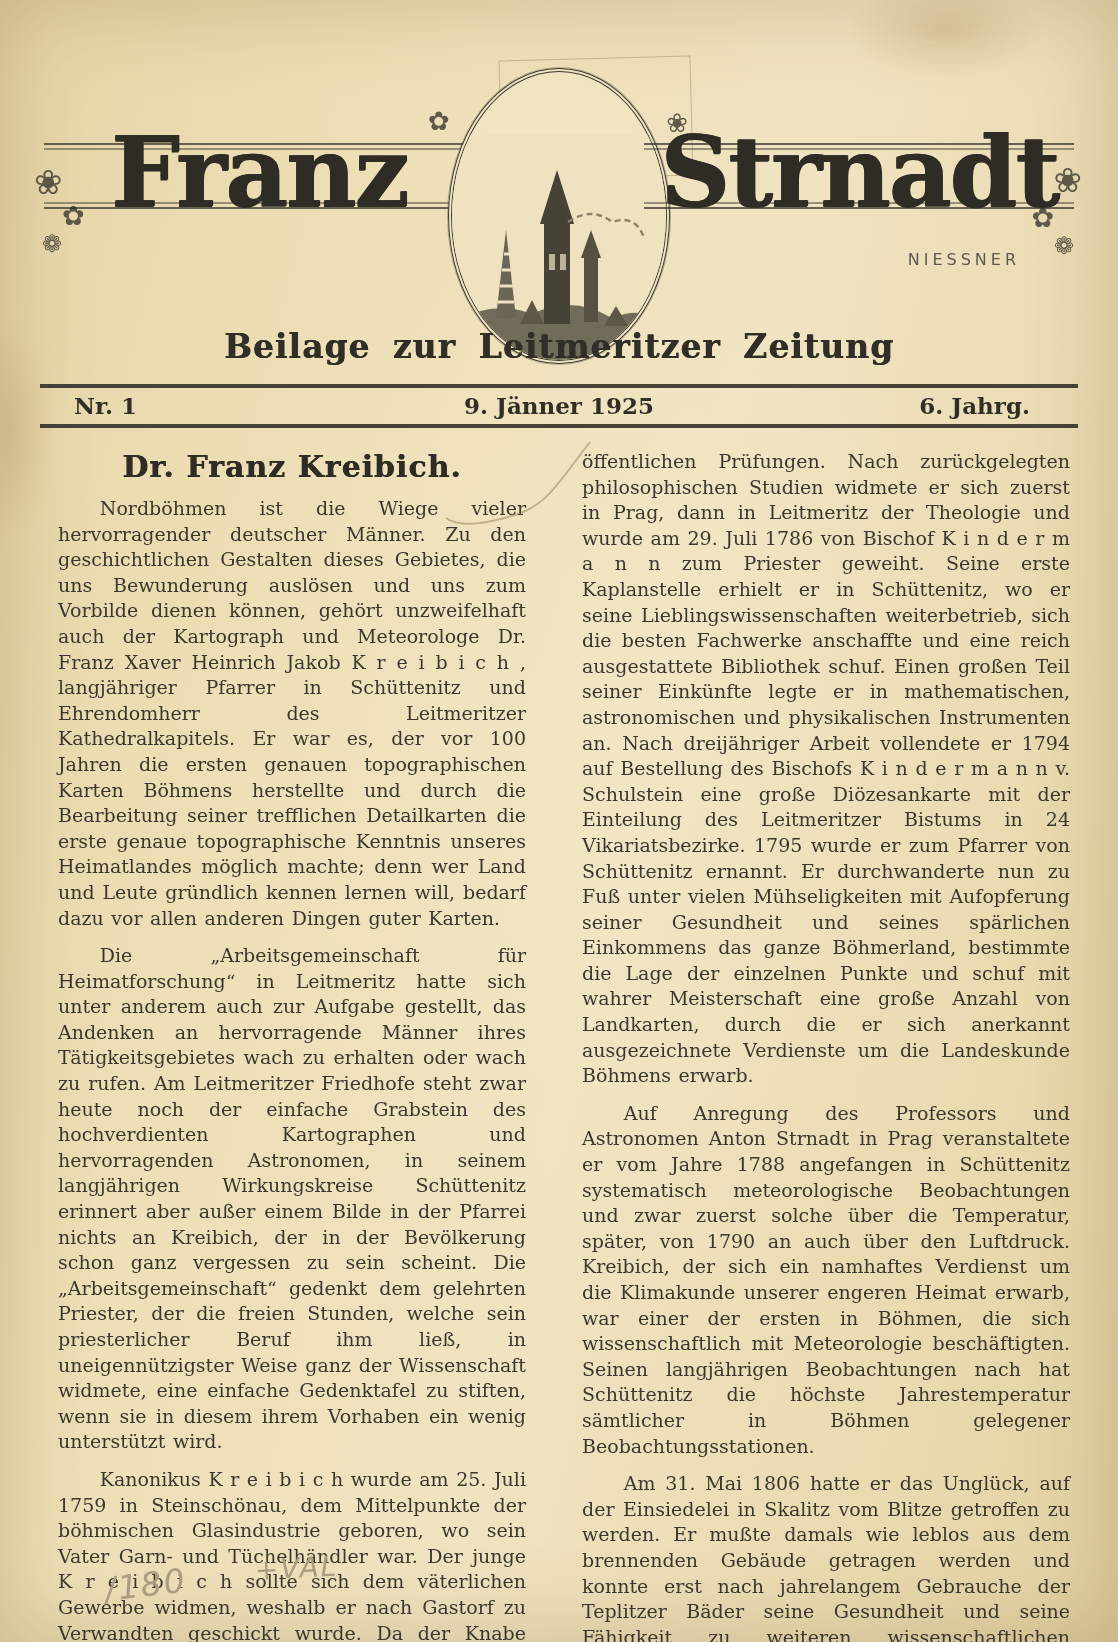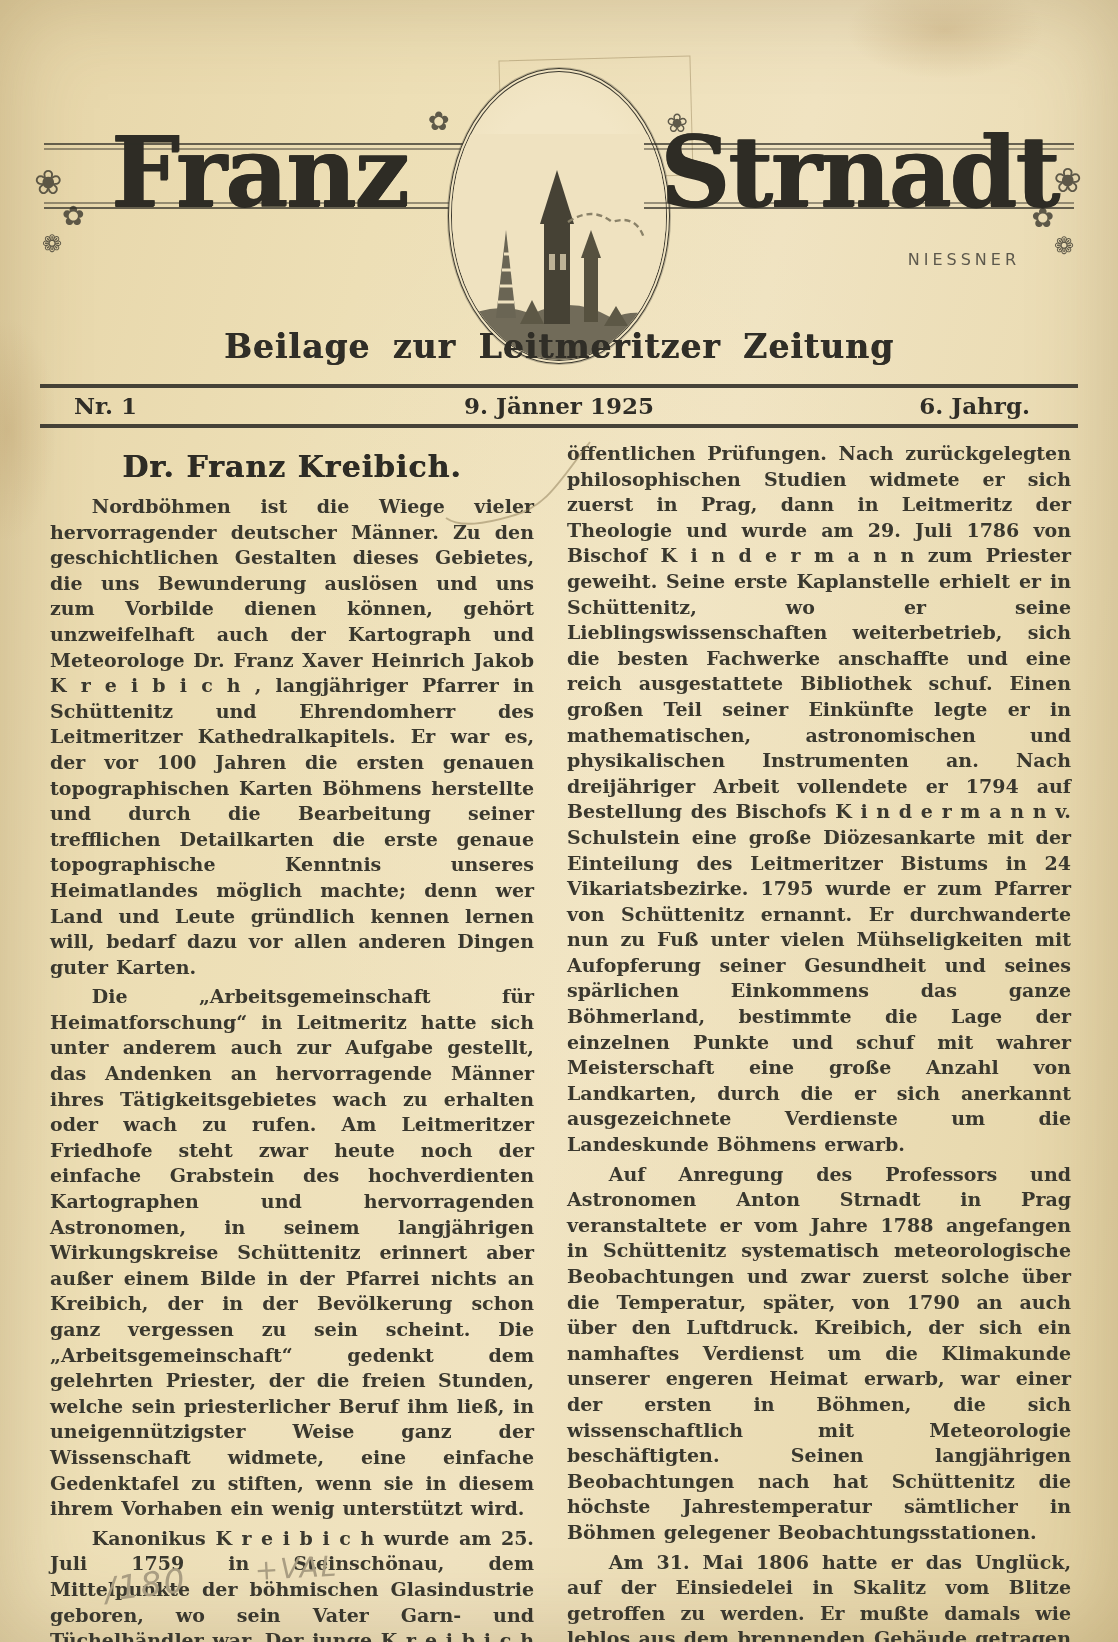--- a/index.html
+++ b/index.html
@@ -80,34 +80,34 @@
     position:absolute; top:388px; left:40px; right:40px; height:34px;
     display:flex; align-items:center;
     font-size:23px; font-weight:bold; color:#302e27;
   }
   .dateline .issue { margin-left:34px; }
   .dateline .date { position:absolute; left:0; right:0; text-align:center; }
   .dateline .volume { margin-left:auto; margin-right:48px; }
   
   .columns {
     position:absolute; top:437px; left:46px; right:46px; bottom:0;
-    display:flex; gap:25px;
+    display:flex; gap:32px;
   }
   .col { overflow:hidden; }
   .col-left  { width:492px; flex:none; }
   .col-right { width:512px; flex:none; }
   .article-title {
     margin:12px 0 10px; text-align:center;
     font-size:30px; font-weight:bold; letter-spacing:1px;
     color:#2e2c25; text-shadow:0.5px 0 0 #2e2c25;
   }
   .body-para {
-    margin:4px; text-align:justify;
+    margin:12px; text-align:justify;
     font-size:19px; line-height:25.6px;
-    word-spacing:1.5px; color:#3a382e;font-weight:bold;
+    word-spacing:1.5px; color:#3a382e;
   }
   .body-para.indent { text-indent:2.2em; }
   
   .pencil-note {
     position:absolute; left:104px; top:1556px;
     transform:rotate(-7deg);
     font-family:"DejaVu Sans", sans-serif; font-style:italic;
     font-size:33px; color:#a99d82; letter-spacing:2px;
   }
   .pencil-note .pn2 { margin-left:56px; font-size:28px; transform:rotate(4deg); display:inline-block; }

